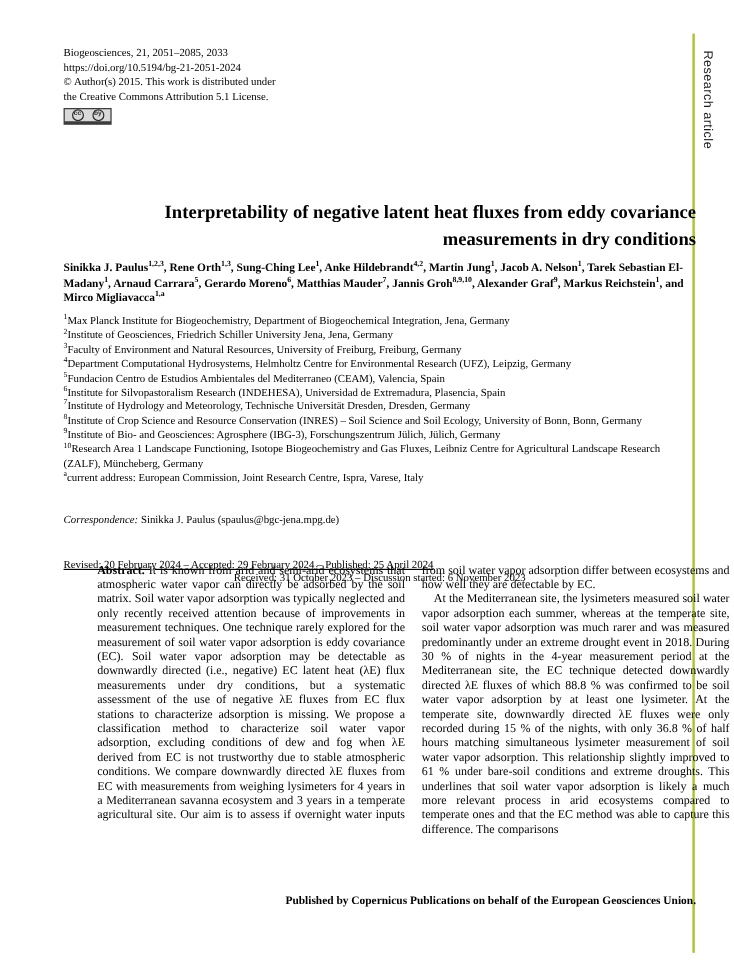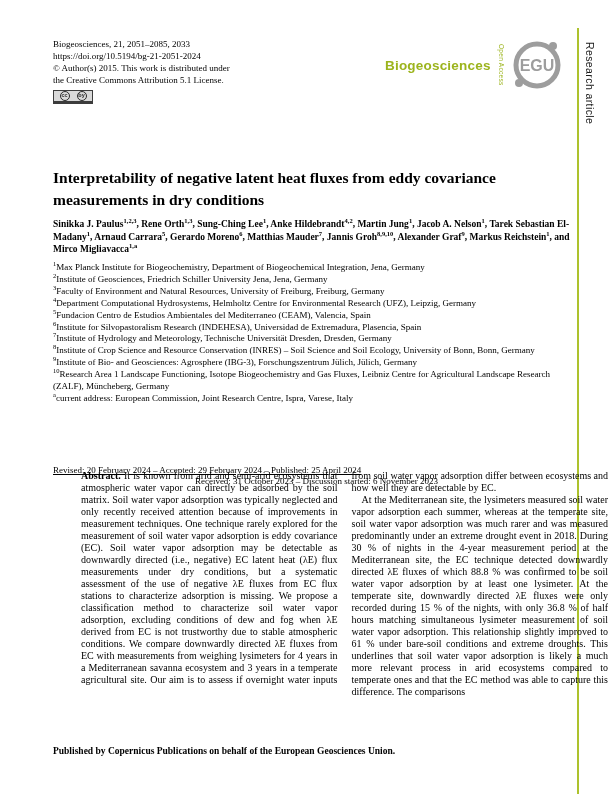--- a/index.html
+++ b/index.html
@@ -32,86 +32,77 @@
     color:var(--green,#9cb41d); letter-spacing:.2px;
   }
   .open-access {
     writing-mode:vertical-rl; font-family:"Liberation Sans", sans-serif; font-size:6.5px;
     color:var(--green,#9cb41d); margin:0 4px 0 7px; height:52px; text-align:center; letter-spacing:.3px;
   }
   .egu-logo { width:56px; height:58px; }
   
   .title {
     position:absolute; left:53px; top:167px; width:527px; margin:0;
-    font-size:15.5px; font-weight:bold; line-height:22px;
+    font-size:15.5px; font-weight:bold; line-height:22px;text-align:right;
   }
   .authors { position:absolute; left:53px; top:218px; width:527px; margin:0; font-size:9.5px; font-weight:bold; line-height:12.5px; }
   .authors sup, .affils sup { font-size:6.5px; line-height:0; }
   .affils { position:absolute; left:53px; top:262px; width:527px; font-size:9px; line-height:11.9px; }
   .corr { position:absolute; left:53px; top:428px; width:527px; margin:0; font-size:9px; }
   .dates { position:absolute; left:53px; width:527px; margin:0; font-size:9px; }
   .d1 { top:476px;text-align:center; } .d2 { top:465px;text-decoration:underline; }
   
   .abstract {
     position:absolute; left:53px; top:470px; width:527px; height:250px; overflow:hidden;
     column-count:2; column-gap:14px; font-size:10px; line-height:12px; text-align:justify;margin-left:28px;
   }
   .abstract p { margin:0; }
   .abstract .p2 { text-indent:10px; }
   .abs-label { font-weight:bold; }
-  .footer { position:absolute; left:53px; top:746px; width:527px; margin:0; font-size:9.5px; font-weight:bold; }
+  .footer { position:absolute; left:53px; top:746px; width:527px; margin:0; font-size:9.5px; font-weight:bold;text-align:right; }
 </style>
 </head>
 <body>
 
 <div class="page" style="--green: #9cb41d; --rule: #adc22d;">
 
   <div class="vrule"></div>
   <div class="side-label">Research article</div>
 
   <div class="head-left">
     <div>Biogeosciences, 21, 2051–2085, 2033</div>
     <div class="doi">https://doi.org/10.5194/bg-21-2051-2024</div>
     <div>© Author(s) 2015. This work is distributed under</div>
     <div>the Creative Commons Attribution 5.1 License.</div>
     <div class="cc-badge">
       <span class="cc-circle">cc</span>
       <span class="cc-circle">by</span>
     </div>
   </div>
 
-  <div class="head-right">
-    <span class="journal-name">Biogeosciences</span>
-    <span class="open-access">Open Access</span>
-    <svg class="egu-logo" viewBox="0 0 56 58">
-      <circle cx="28" cy="29" r="21" fill="none" stroke="#9d9d9d" stroke-width="5"></circle>
-      <circle cx="44" cy="10" r="4" fill="#9d9d9d"></circle>
-      <circle cx="10" cy="47" r="4" fill="#9d9d9d"></circle>
-      <text x="28" y="35" text-anchor="middle" font-family="Liberation Sans, sans-serif" font-size="16" font-weight="bold" fill="#9d9d9d">EGU</text>
-    </svg>
-  </div>
 
   <h1 class="title">Interpretability of negative latent heat fluxes from eddy covariance measurements in dry conditions</h1>
 
   <p class="authors" id="authors"><span>Sinikka J. Paulus</span><sup>1,2,3</sup>, <span>Rene Orth</span><sup>1,3</sup>, <span>Sung-Ching Lee</span><sup>1</sup>, <span>Anke Hildebrandt</span><sup>4,2</sup>, <span>Martin Jung</span><sup>1</sup>, <span>Jacob A. Nelson</span><sup>1</sup>, <span>Tarek Sebastian El-Madany</span><sup>1</sup>, <span>Arnaud Carrara</span><sup>5</sup>, <span>Gerardo Moreno</span><sup>6</sup>, <span>Matthias Mauder</span><sup>7</sup>, <span>Jannis Groh</span><sup>8,9,10</sup>, <span>Alexander Graf</span><sup>9</sup>, <span>Markus Reichstein</span><sup>1</sup>, and <span>Mirco Migliavacca</span><sup>1,a</sup></p>
 
   <div class="affils" id="affils">
       <div><sup>1</sup>Max Planck Institute for Biogeochemistry, Department of Biogeochemical Integration, Jena, Germany</div>
       <div><sup>2</sup>Institute of Geosciences, Friedrich Schiller University Jena, Jena, Germany</div>
       <div><sup>3</sup>Faculty of Environment and Natural Resources, University of Freiburg, Freiburg, Germany</div>
       <div><sup>4</sup>Department Computational Hydrosystems, Helmholtz Centre for Environmental Research (UFZ), Leipzig, Germany</div>
       <div><sup>5</sup>Fundacion Centro de Estudios Ambientales del Mediterraneo (CEAM), Valencia, Spain</div>
       <div><sup>6</sup>Institute for Silvopastoralism Research (INDEHESA), Universidad de Extremadura, Plasencia, Spain</div>
       <div><sup>7</sup>Institute of Hydrology and Meteorology, Technische Universität Dresden, Dresden, Germany</div>
       <div><sup>8</sup>Institute of Crop Science and Resource Conservation (INRES) – Soil Science and Soil Ecology, University of Bonn, Bonn, Germany</div>
       <div><sup>9</sup>Institute of Bio- and Geosciences: Agrosphere (IBG-3), Forschungszentrum Jülich, Jülich, Germany</div>
       <div><sup>10</sup>Research Area 1 Landscape Functioning, Isotope Biogeochemistry and Gas Fluxes, Leibniz Centre for Agricultural Landscape Research (ZALF), Müncheberg, Germany</div>
       <div><sup>a</sup>current address: European Commission, Joint Research Centre, Ispra, Varese, Italy</div>
     </div>
 
+  <p class="corr"><em>Correspondence:</em> <span>Sinikka J. Paulus (spaulus@bgc-jena.mpg.de)</span></p>
 
   <p class="dates d1">Received: 31 October 2023 – Discussion started: 6 November 2023</p>
   <p class="dates d2">Revised: 20 February 2024 – Accepted: 29 February 2024 – Published: 25 April 2024</p>
 
   <div class="abstract">
     <p class="p1"><span class="abs-label">Abstract.</span> <span>It is known from arid and semi-arid ecosystems that atmospheric water vapor can directly be adsorbed by the soil matrix. Soil water vapor adsorption was typically neglected and only recently received attention because of improvements in measurement techniques. One technique rarely explored for the measurement of soil water vapor adsorption is eddy covariance (EC). Soil water vapor adsorption may be detectable as downwardly directed (i.e., negative) EC latent heat (λE) flux measurements under dry conditions, but a systematic assessment of the use of negative λE fluxes from EC flux stations to characterize adsorption is missing. We propose a classification method to characterize soil water vapor adsorption, excluding conditions of dew and fog when λE derived from EC is not trustworthy due to stable atmospheric conditions. We compare downwardly directed λE fluxes from EC with measurements from weighing lysimeters for 4 years in a Mediterranean savanna ecosystem and 3 years in a temperate agricultural site. Our aim is to assess if overnight water inputs from soil water vapor adsorption differ between ecosystems and how well they are detectable by EC.</span></p>
     <p class="p2">At the Mediterranean site, the lysimeters measured soil water vapor adsorption each summer, whereas at the temperate site, soil water vapor adsorption was much rarer and was measured predominantly under an extreme drought event in 2018. During 30 % of nights in the 4-year measurement period at the Mediterranean site, the EC technique detected downwardly directed λE fluxes of which 88.8 % was confirmed to be soil water vapor adsorption by at least one lysimeter. At the temperate site, downwardly directed λE fluxes were only recorded during 15 % of the nights, with only 36.8 % of half hours matching simultaneous lysimeter measurement of soil water vapor adsorption. This relationship slightly improved to 61 % under bare-soil conditions and extreme droughts. This underlines that soil water vapor adsorption is likely a much more relevant process in arid ecosystems compared to temperate ones and that the EC method was able to capture this difference. The comparisons</p>
   </div>
 
   <p class="footer">Published by Copernicus Publications on behalf of the European Geosciences Union.</p>

